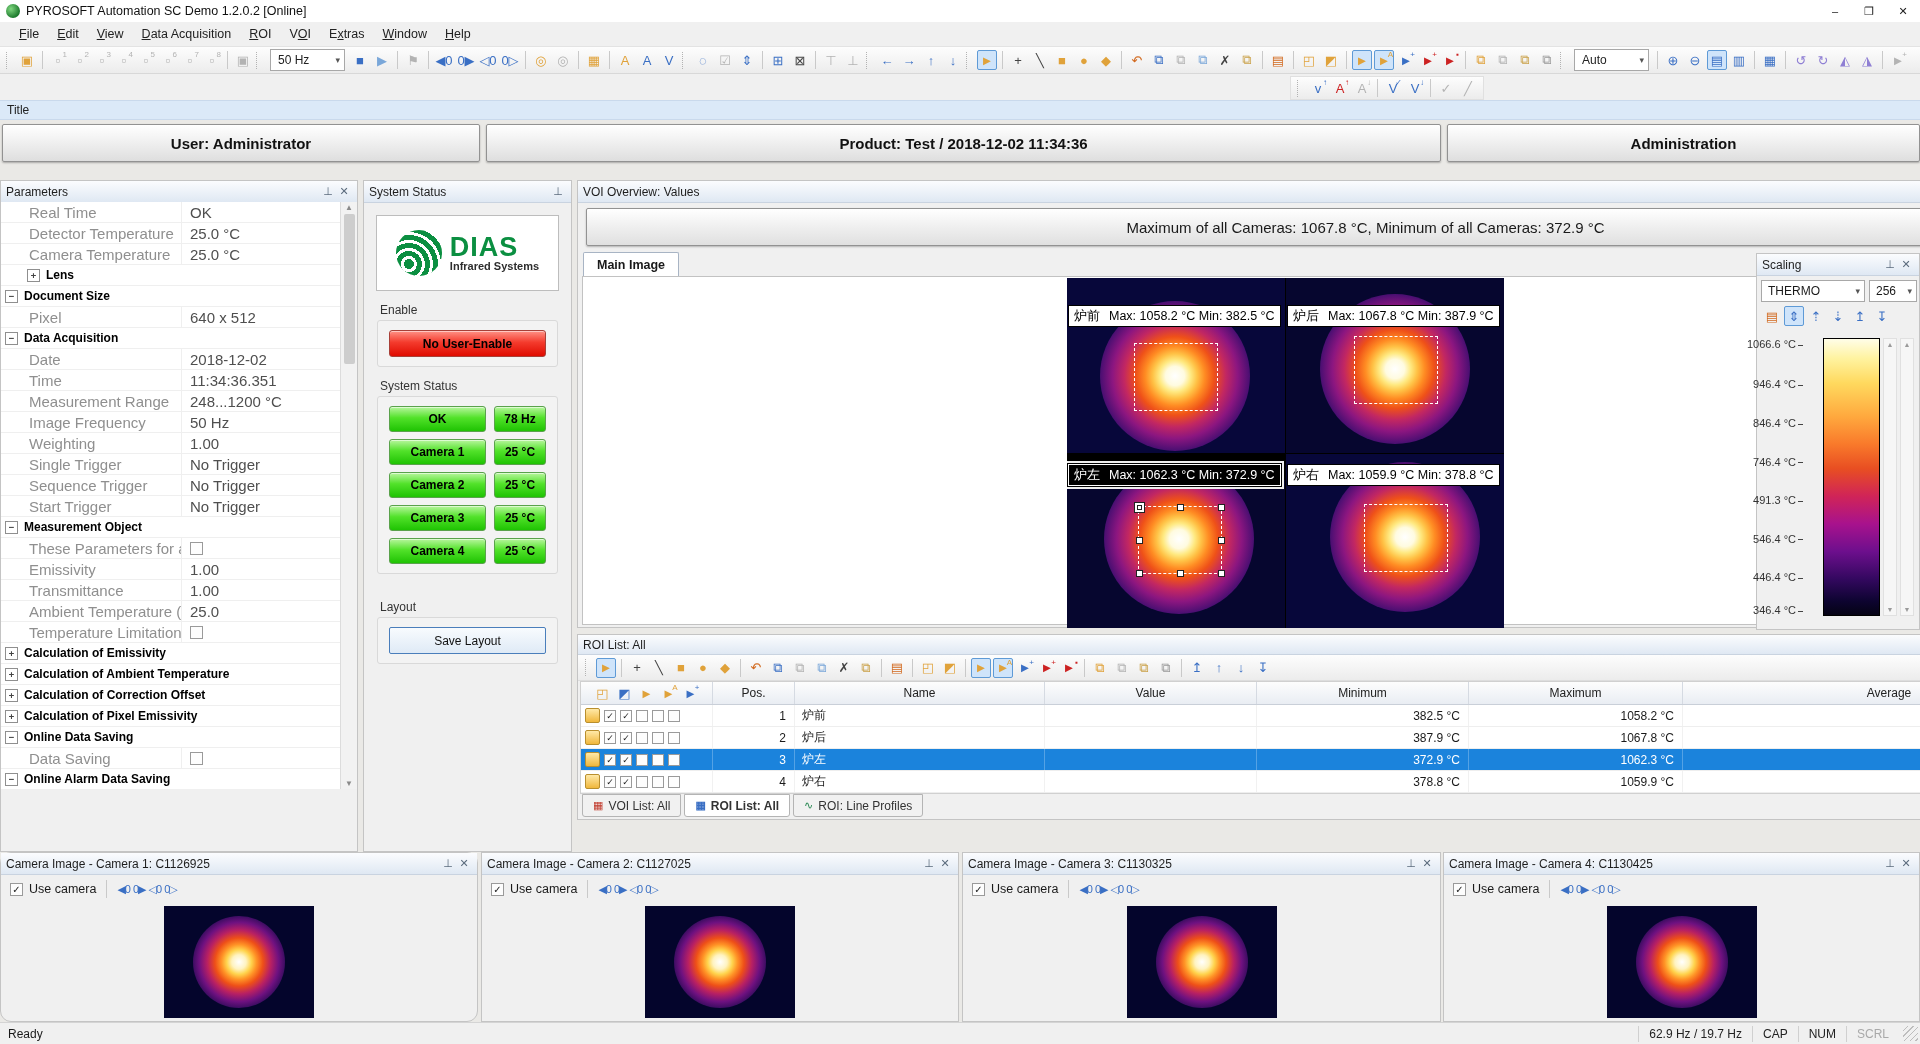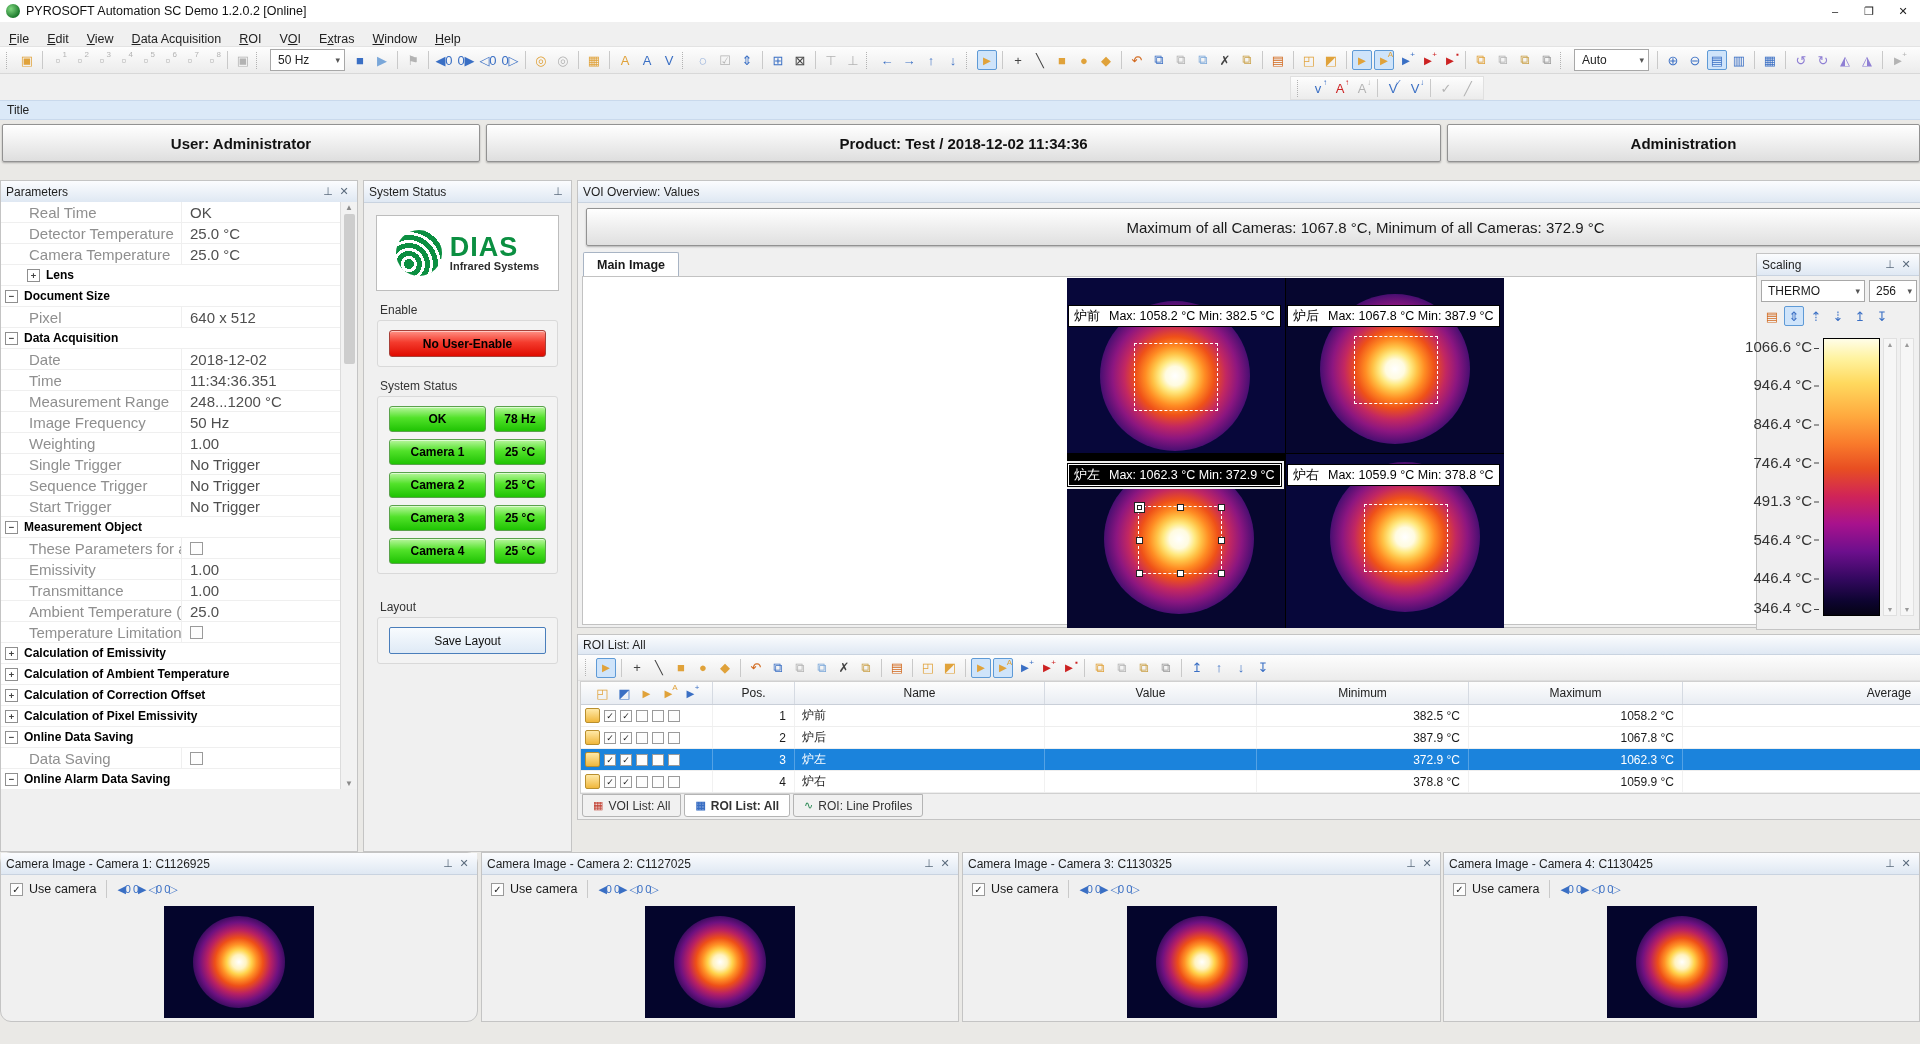--- a/index.html
+++ b/index.html
@@ -9,21 +9,21 @@
   .abs{position:absolute}
 
   
   .titlebar{left:0;top:0;width:100%;height:22px;background:#fff;display:flex;align-items:center;padding-left:6px;box-sizing:border-box}
   .app-icon{width:14px;height:14px;border-radius:50%;background:radial-gradient(circle at 35% 35%,#7fd77f,#1d7a2d 70%);margin-right:6px;flex:none}
   .title-text{font-size:12.5px;color:#111}
   .win-controls{position:absolute;right:0;top:0;height:22px;display:flex}
   .win-btn{width:34px;height:22px;display:flex;align-items:center;justify-content:center;font-size:11px;color:#222}
 
   
-  .menubar{left:0;top:22px;width:100%;height:24px;background:#f0f0f0;display:flex;align-items:flex-end;box-sizing:border-box}
+  .menubar{left:0;top:22px;width:100%;height:24px;background:#f0f0f0;display:flex;align-items:center;padding-left:10px;box-sizing:border-box}
   .menu-item{padding:0 9px;font-size:12.5px;color:#222}
   .menu-item u{text-decoration:underline}
 
   
   .tb1{left:0;top:46px;width:100%;height:28px;background:linear-gradient(#fdfdfd,#ececec);border-top:1px solid #e3e3e3;border-bottom:1px solid #d8d8d8;display:flex;align-items:center;padding-left:4px;box-sizing:border-box}
   .tb2{left:0;top:74px;width:100%;height:26px;background:#f0f0f0}
   .tb2-group{position:absolute;left:1290px;top:2px;display:flex;align-items:center;height:22px;background:linear-gradient(#fdfdfd,#ececec);padding:0 4px;border:1px solid #e0e0e0}
   .tb-ic{width:20px;height:20px;display:inline-flex;align-items:center;justify-content:center;font-size:13px;margin:0 1px;position:relative;border:1px solid transparent;box-sizing:border-box}
   .tb-ic sup{position:absolute;top:-1px;right:0;font-size:8px}
   .tb-ic.sel{background:#cfe4fa;border:1px solid #5e9ad6;border-radius:2px}
@@ -99,21 +99,21 @@
   .q-label .qn{font-size:13px}
   .q-label.sel{background:#000;color:#fff;border:1px solid #fff;box-shadow:0 0 0 1px #000, 0 0 0 3px #efefef}
 
   
   .scombo{position:absolute;height:22px;background:#fff;border:1px solid #a8a8a8;display:flex;align-items:center;justify-content:space-between;padding:0 4px 0 6px;font-size:12px;box-sizing:border-box}
   .scombo .arr{font-size:9px;color:#555}
   .stb{position:absolute;left:4px;top:52px;display:flex;align-items:center}
   .cbar{position:absolute;left:66px;top:84px;width:55px;bottom:13px;border:1px solid #000;
     background:linear-gradient(180deg,#fffde8 0%,#fff3a0 7%,#ffd95e 16%,#ffa93e 28%,#f97a2b 38%,#e84e22 47%,#d02458 57%,#a8128d 67%,#6d0f8d 77%,#33085f 87%,#0d0430 95%,#050314 100%)}
   .ticks{position:absolute;left:0;top:84px;bottom:13px;width:64px}
-  .tick{position:absolute;right:2px;transform:translateY(-50%);font-size:15px;color:#333;white-space:nowrap}
+  .tick{position:absolute;right:18px;transform:translateY(-50%);font-size:11px;color:#333;white-space:nowrap}
   .tick:after{content:"";display:inline-block;width:5px;height:1px;background:#444;margin-left:2px;vertical-align:middle}
   .sstrip{position:absolute;top:84px;bottom:13px;width:14px;background:#f6f6f6;border:1px solid #e0e0e0;box-sizing:border-box;
     display:flex;flex-direction:column;justify-content:space-between;align-items:center;padding:2px 0}
   .sstrip span{font-size:7px;color:#9a9a9a}
 
   
   .roitb{position:absolute;top:20px;left:0;right:0;height:26px;background:linear-gradient(#fdfdfd,#ececec);border-bottom:1px solid #ddd;display:flex;align-items:center;padding-left:5px;box-sizing:border-box}
   .rtable{position:absolute;top:46px;left:2px;right:2px;background:#fff;border:1px solid #d0d0d0;box-sizing:border-box}
   .rthead{display:flex;height:22px;background:linear-gradient(#fdfdfd,#e9edf3);border-bottom:1px solid #c9cfd8;font-size:12px;color:#222}
   .rth{display:flex;align-items:center;justify-content:center;border-right:1px solid #d5dae2;box-sizing:border-box}
@@ -789,13 +789,23 @@
       <span class="use-lbl">Use camera</span>
       <span class="tb-sep"></span>
       <span class="cam-icons"><span class="lens">◀0</span><span class="lens">0▶</span><span class="lens">◁0</span><span class="lens">0▷</span></span>
     </div>
     <div class="camthumb">
       <div class="camspot"></div>
     </div>
   </div>
 </div>
 
+  <div class="abs statusbar">
+    <span class="sb-ready">Ready</span>
+    <span class="sb-cell">62.9 Hz / 19.7 Hz</span>
+    <span id="sb-flags" style="display:flex;height:100%;align-items:center">
+        <span class="sb-cell">CAP</span>
+        <span class="sb-cell">NUM</span>
+        <span class="sb-cell dim">SCRL</span>
+      </span>
+    <span class="grip-corner"></span>
+  </div>
 </div>
 
 </body></html>

